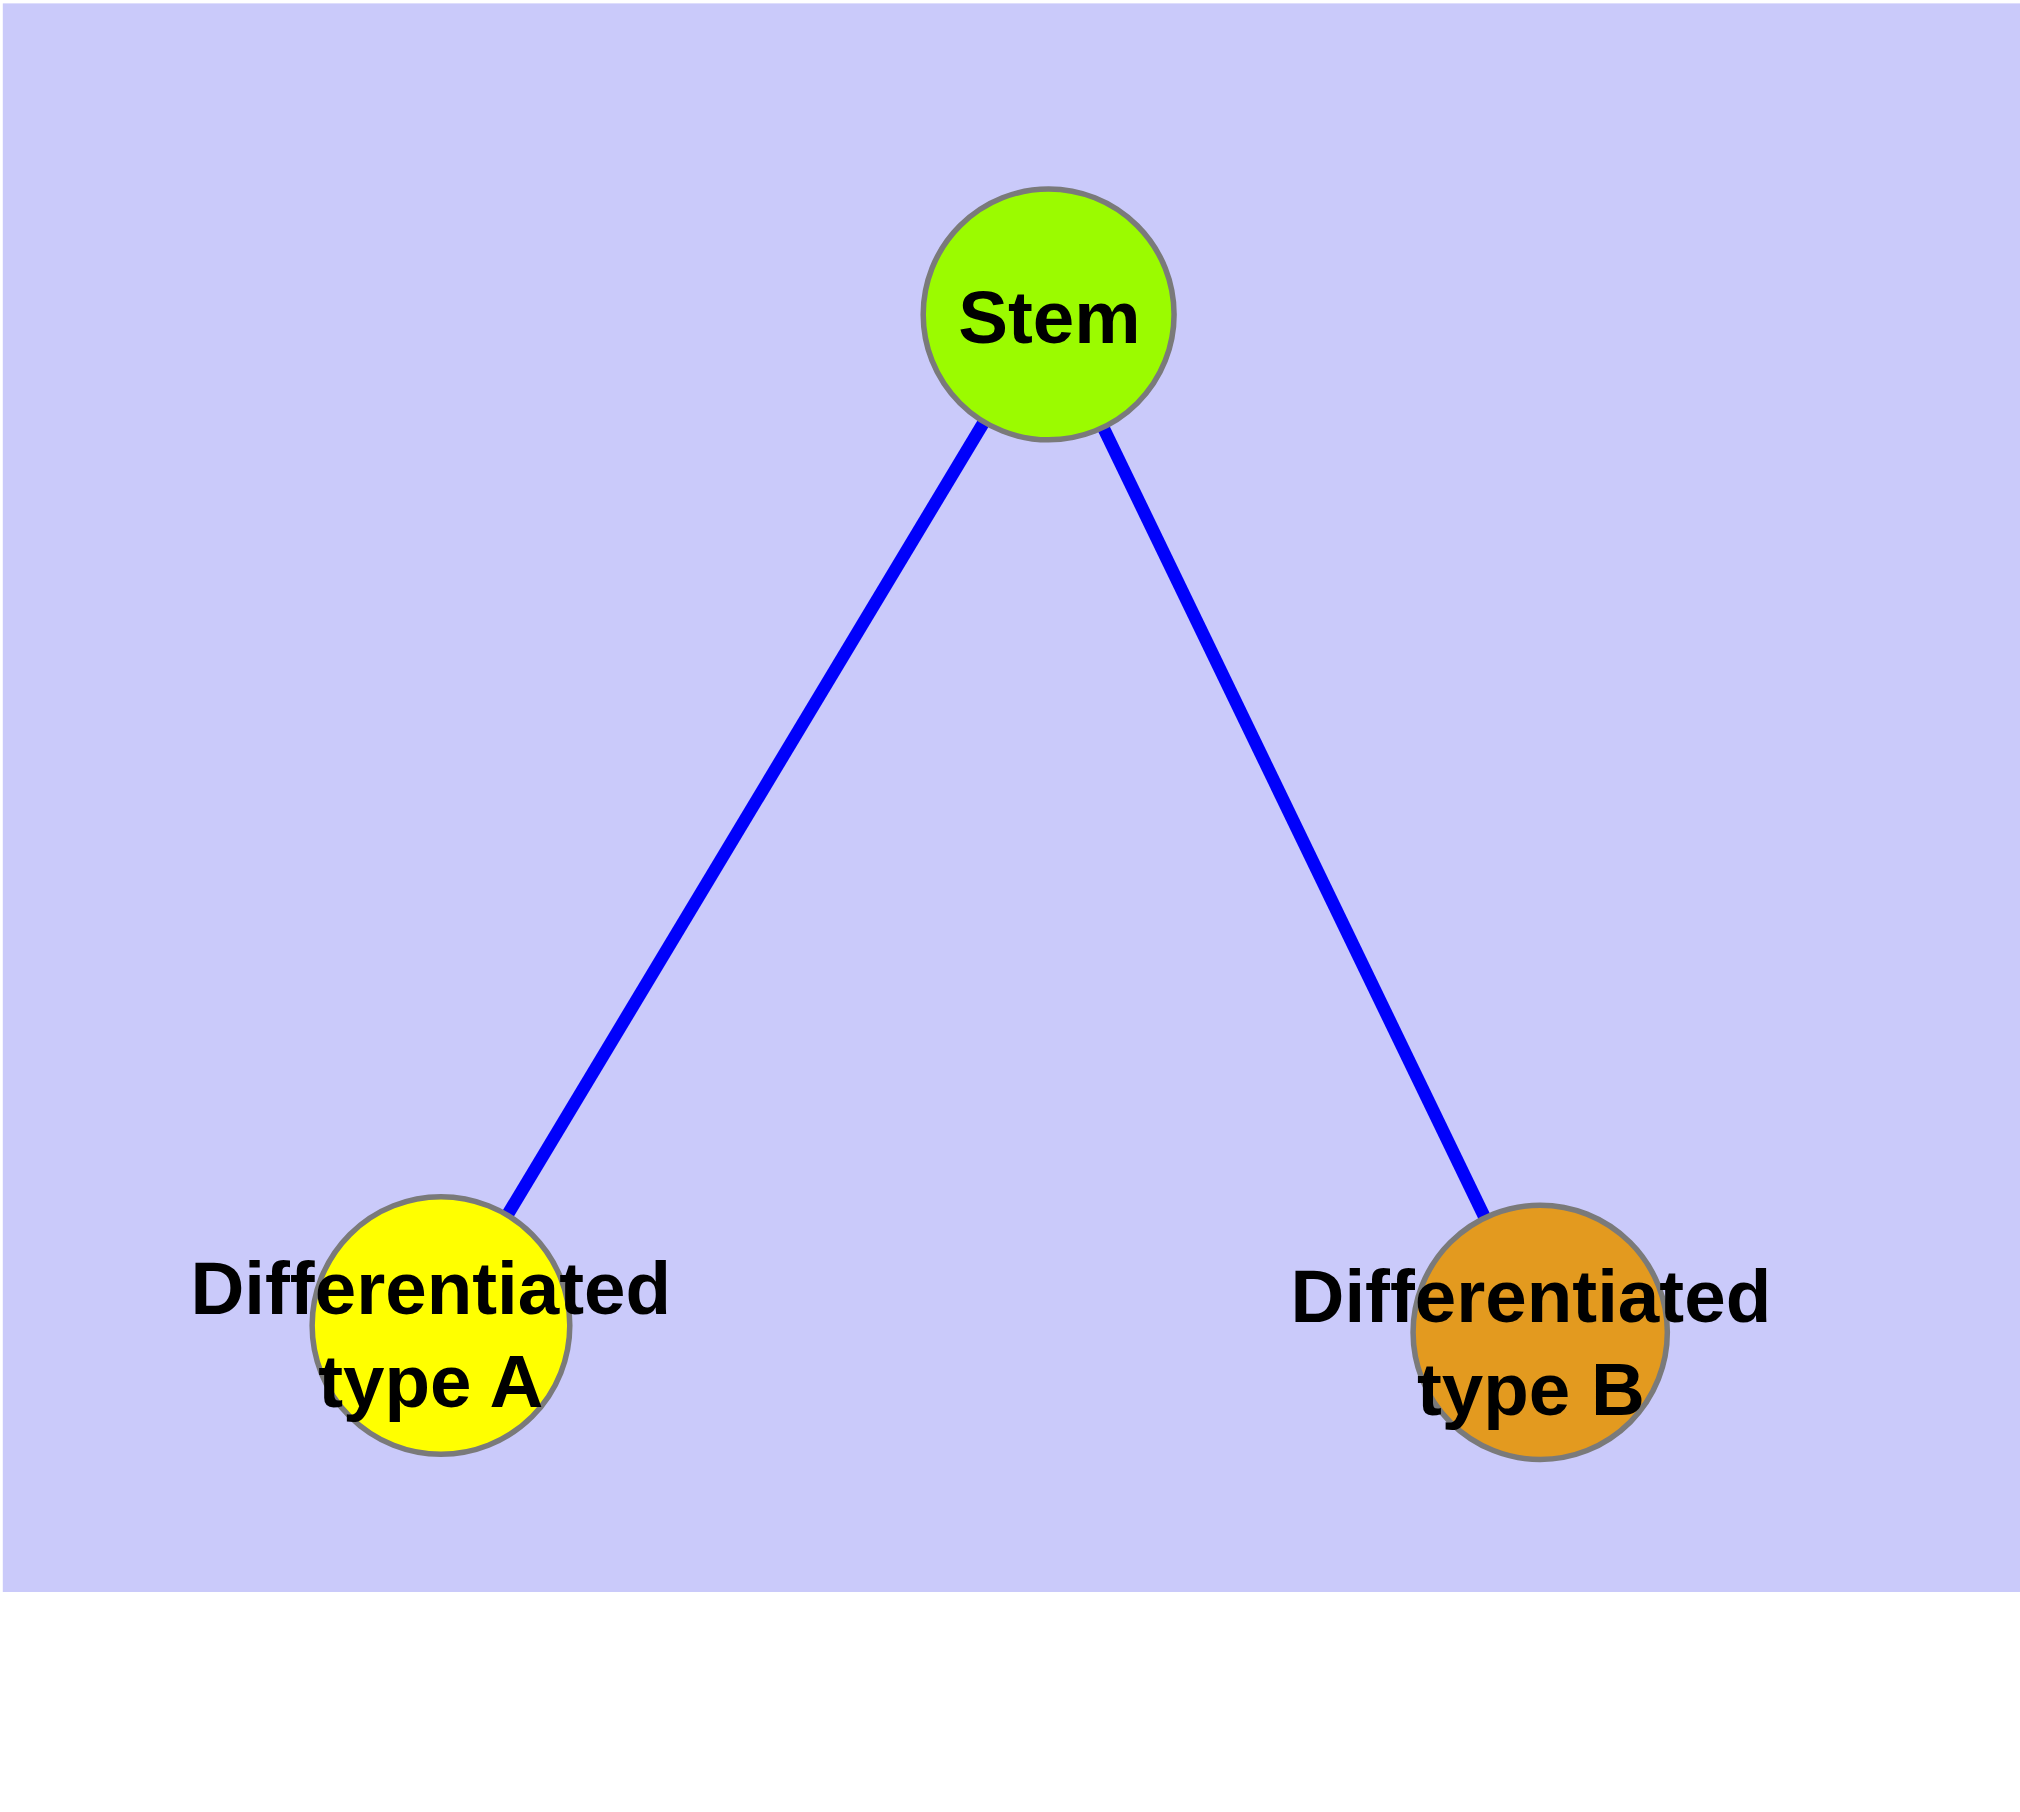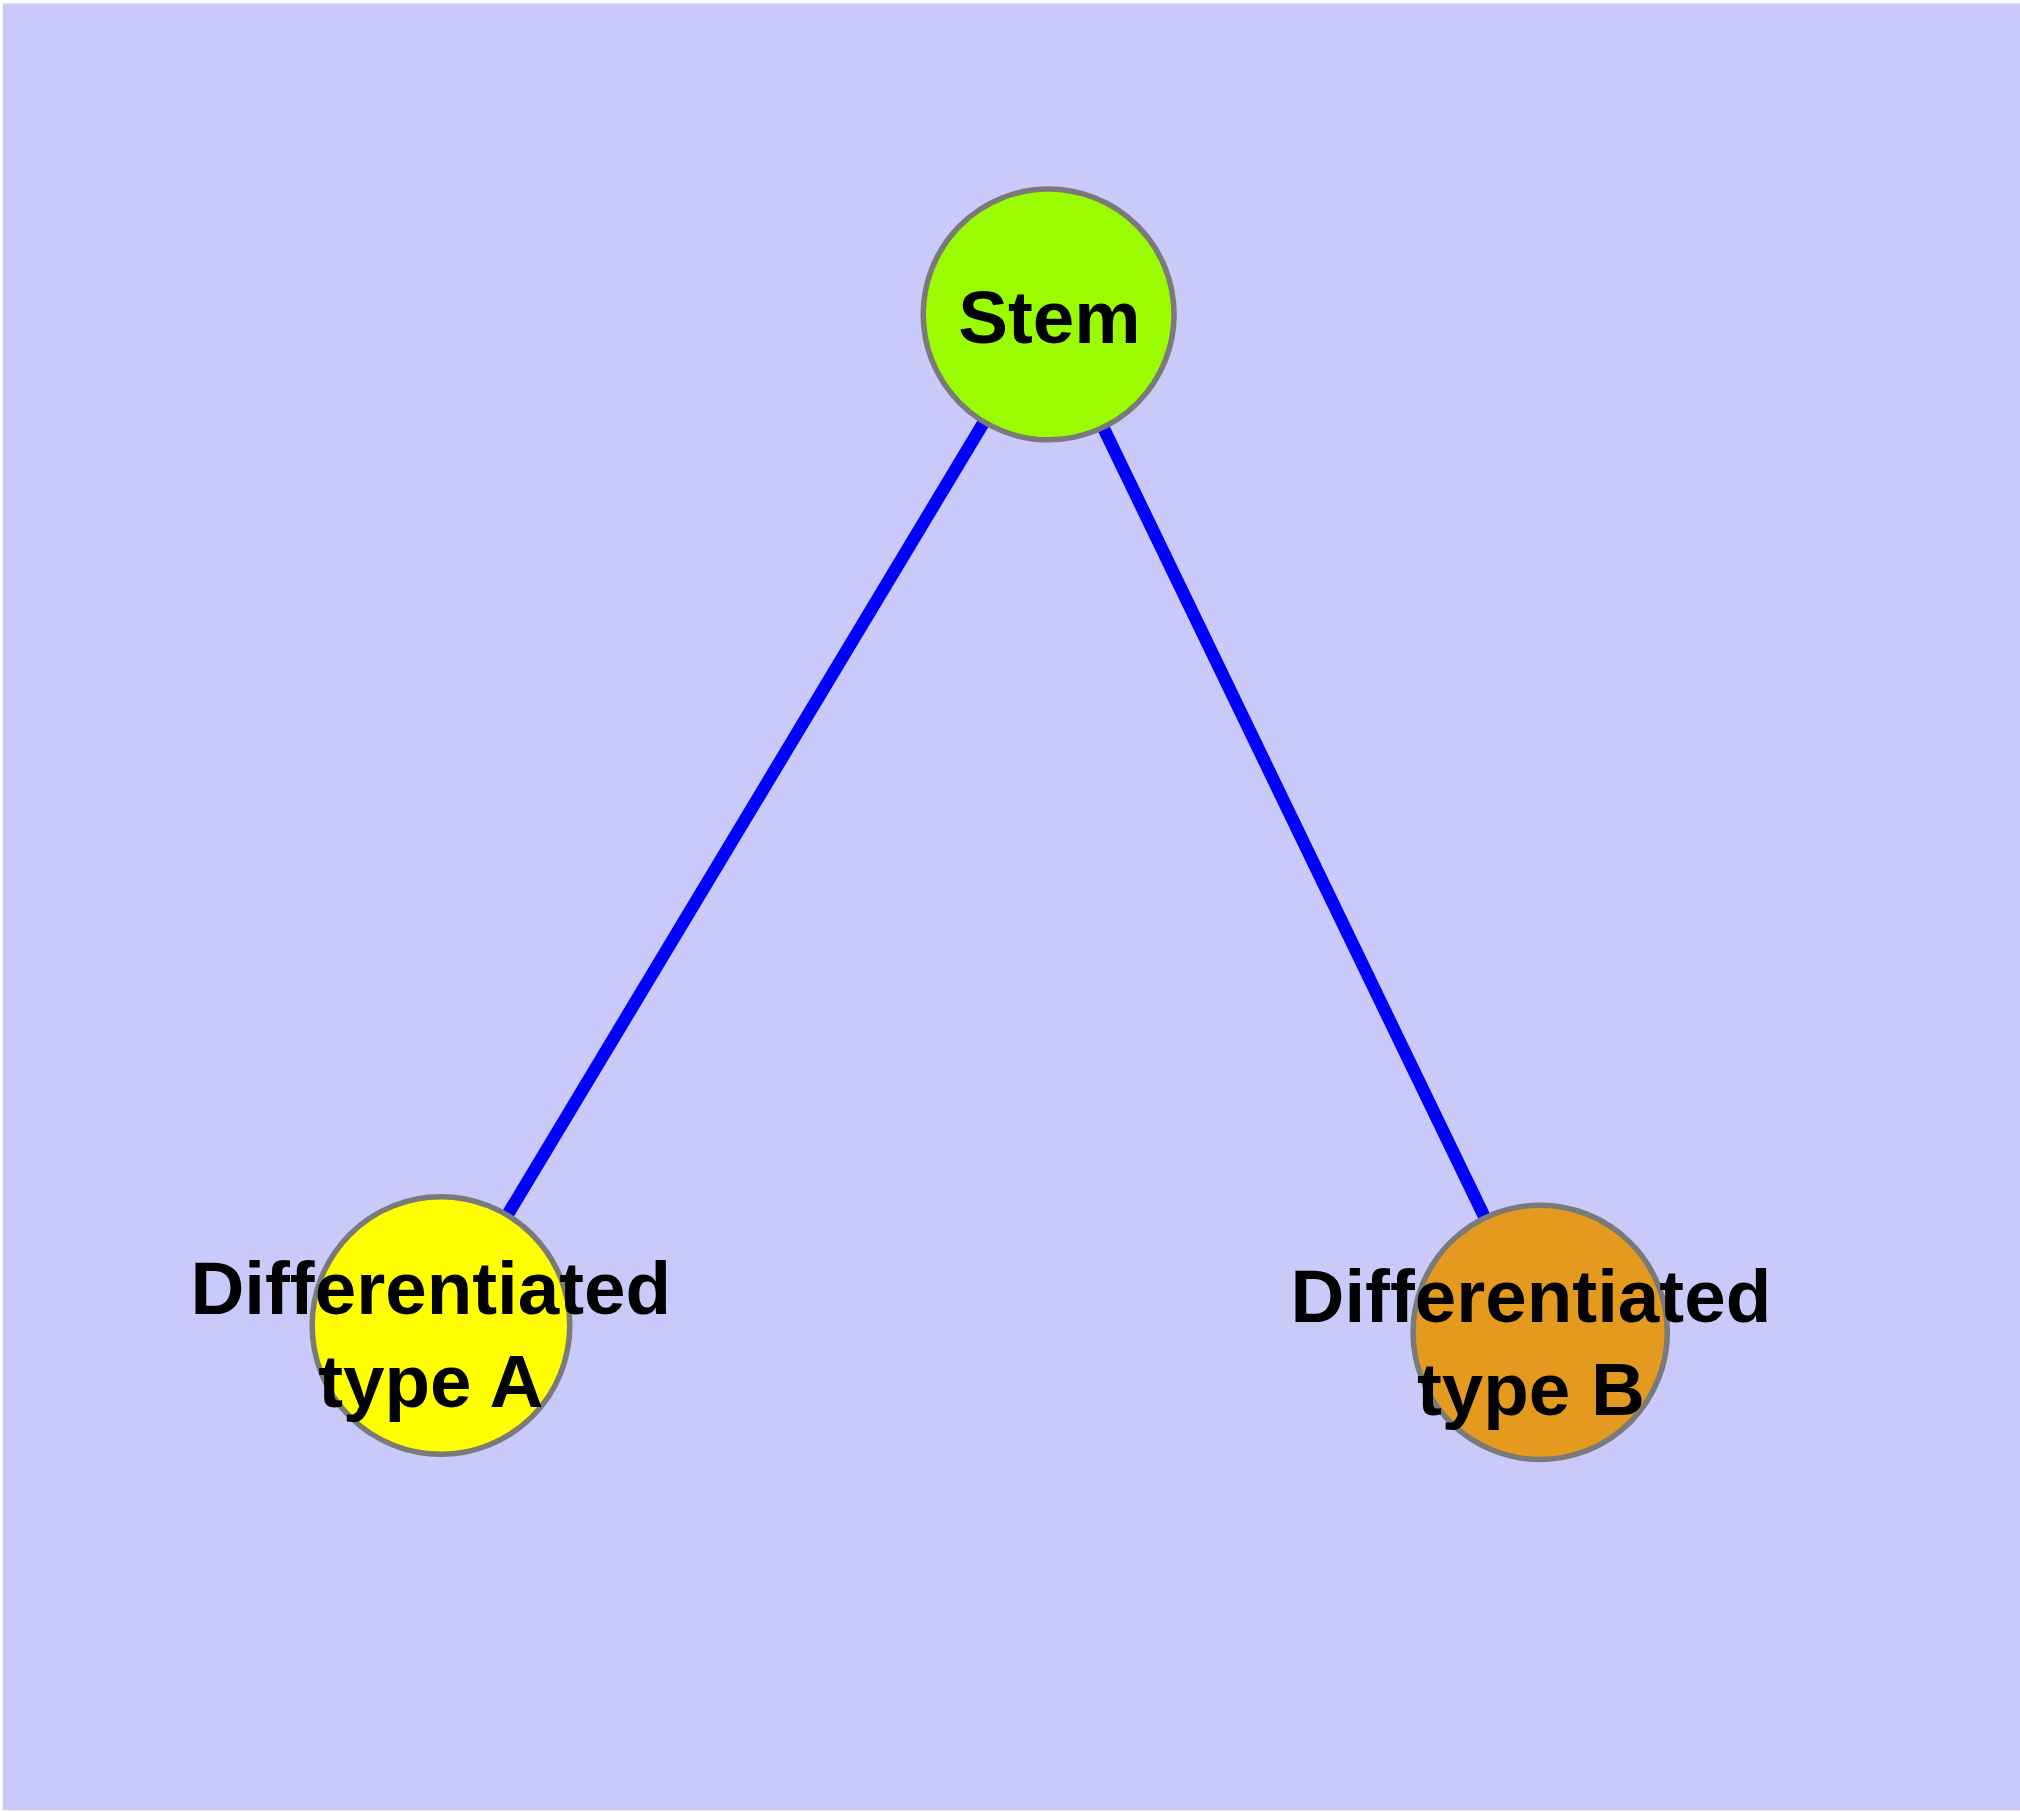--- a/index.html
+++ b/index.html
@@ -3,21 +3,21 @@
 <meta charset="utf-8">
 <style>
   html, body {
     margin: 0;
     padding: 0;
     background: #ffffff;
   }
   .stage {
     position: relative;
     width: 2021px;
-    height: 1812px;
+    height: 1592px;
     background: #ffffff;
     overflow: hidden;
   }
   svg.graph {
     display: block;
     width: 2021px;
     height: 1812px;
   }
   .edge {
     stroke-width: 15px;

